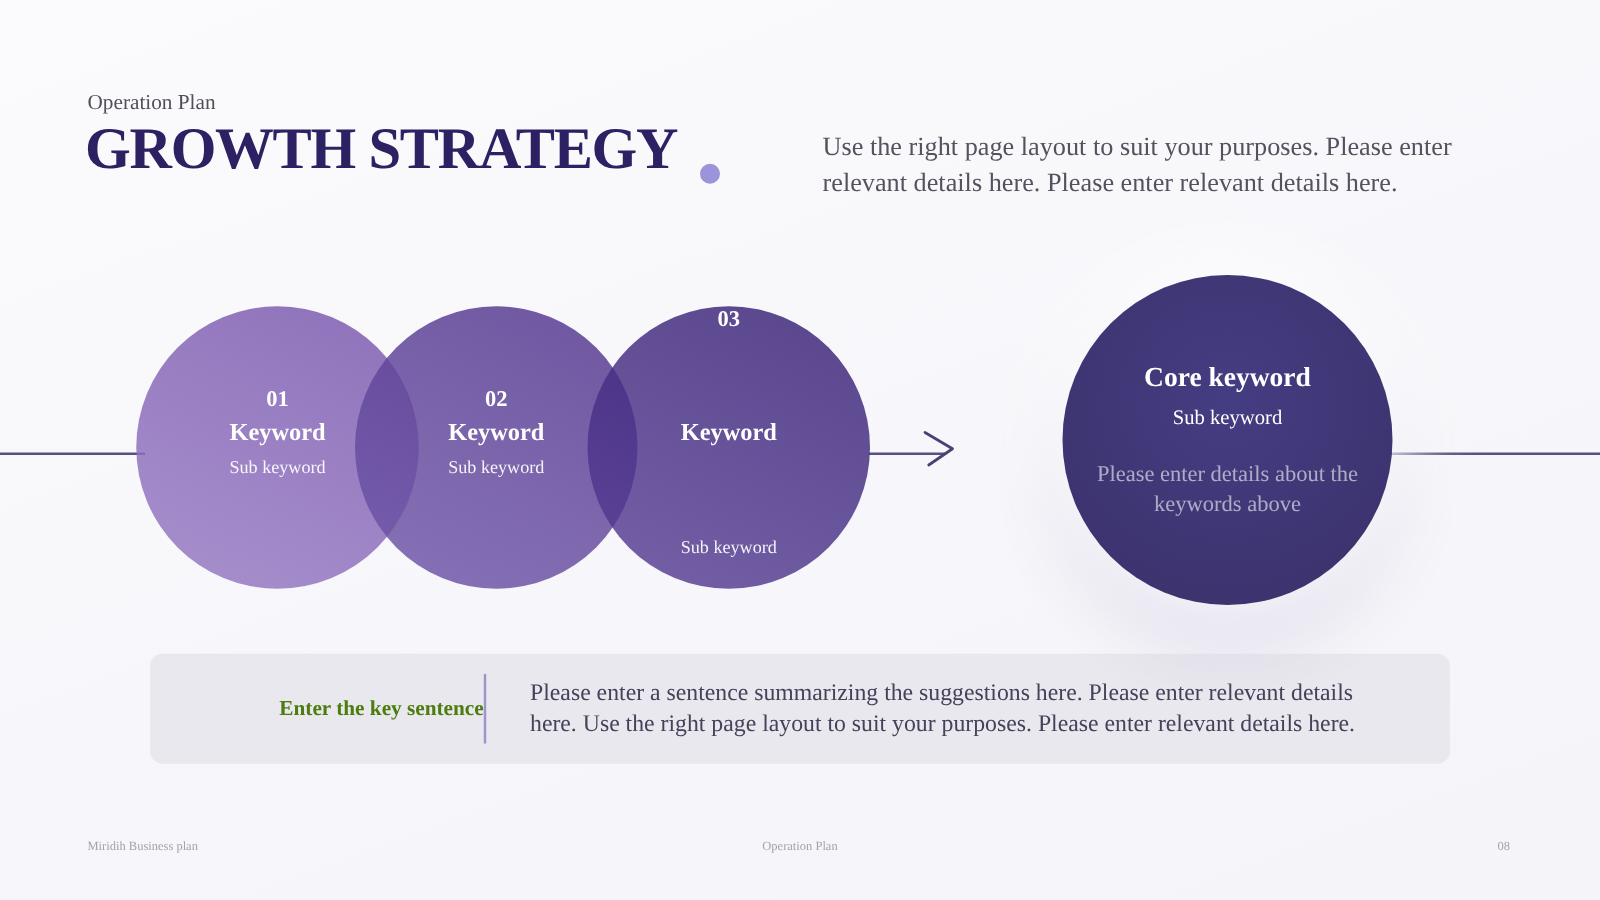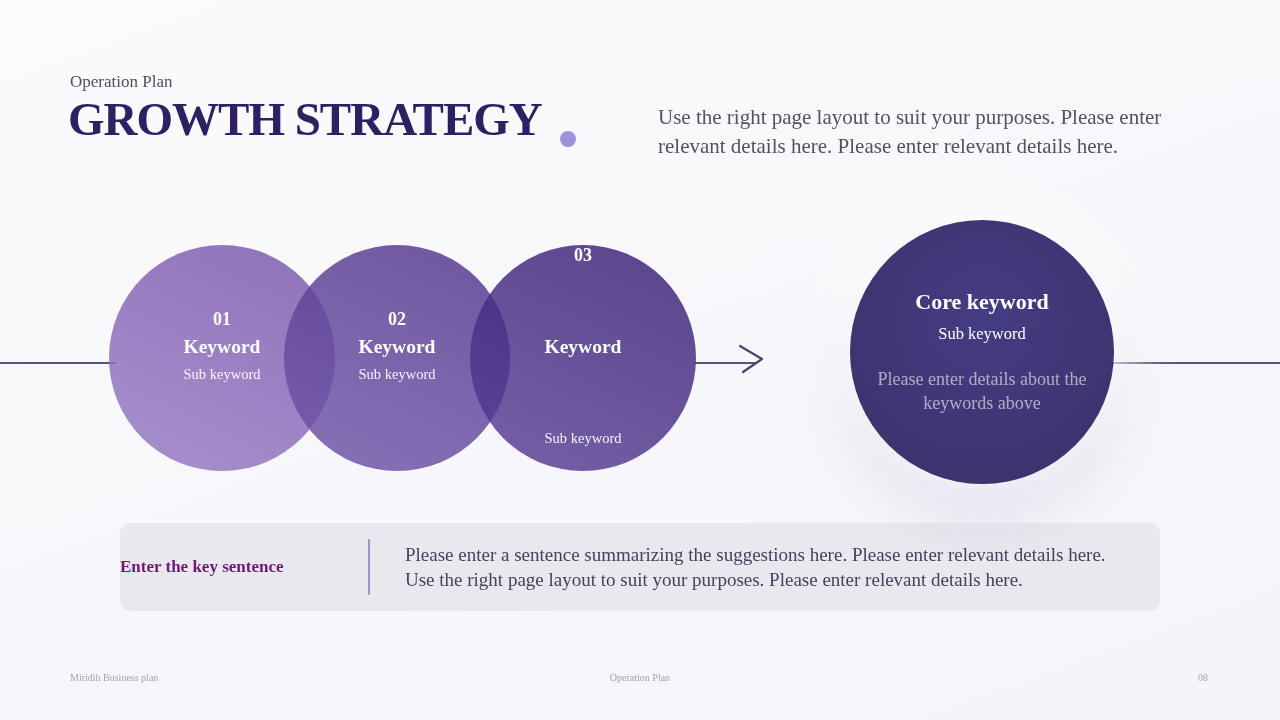--- a/index.html
+++ b/index.html
@@ -81,22 +81,22 @@
   }
 
   
   .summary {
     position: absolute; left: 120px; top: 523px;
     width: 1040px; height: 88px; border-radius: 10px;
     background: #e9e8ee;
     display: flex; align-items: center;
   }
   .summary .label-box {
-    width: 248px; text-align: left;
-    font-size: 17px; font-weight: 700; color: #701a75;
+    width: 267px; text-align: right;
+    font-size: 17px; font-weight: 700; color: #4d7c0f;
   }
   .summary .divider {
     width: 2px; height: 56px; background: #9c96cd; border-radius: 1px;
   }
   .summary .sentence {
     flex: 1; padding: 0 40px 0 35px;
     font-size: 19px; line-height: 1.33; color: #46425a;
   }
 
   

